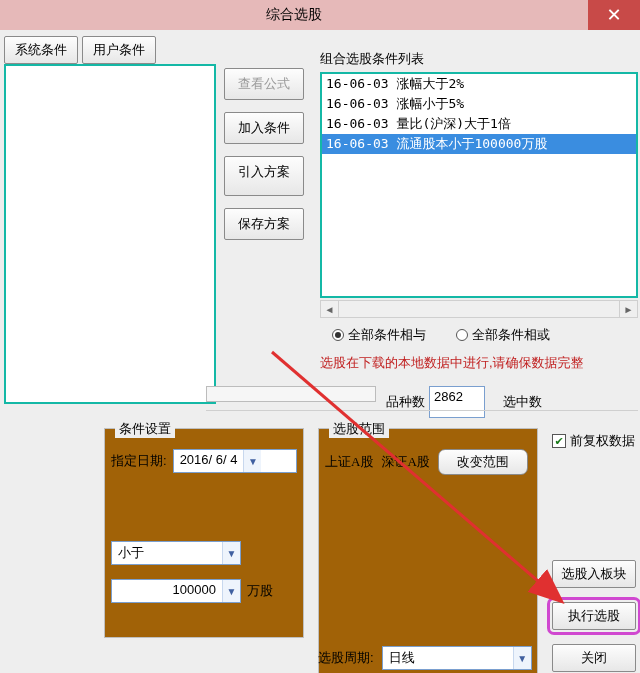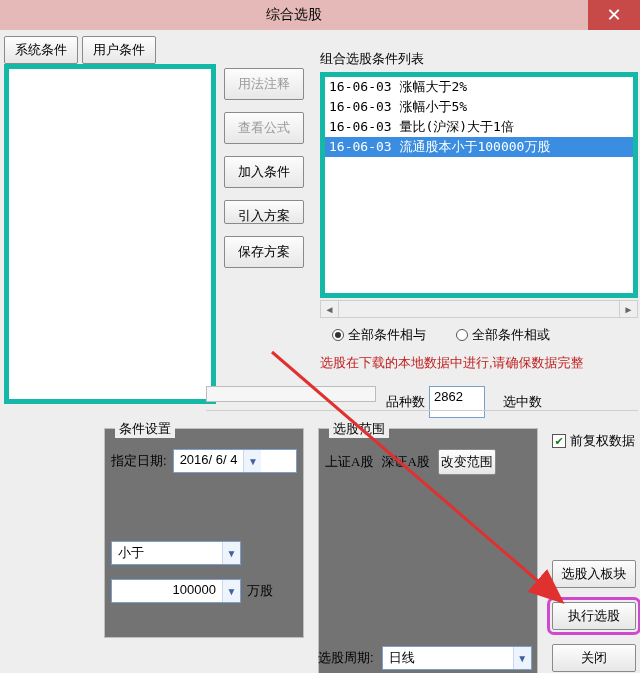--- a/index.html
+++ b/index.html
@@ -45,33 +45,33 @@
     font-size: 13px;
     cursor: pointer;
     text-align: center;
     user-select: none;
   }
   .btn.disabled { color: #9a9a9a; }
   .fieldset {
     border: 1px solid #bfbfbf;
     padding: 6px;
     position: relative;
-    background: #737373;
+    background: #a16207;
   }
   .fieldset .legend {
     position: absolute;
     top: -9px;
     left: 10px;
     background: #eeeeee;
     padding: 0 4px;
     font-size: 13px;
   }
   .listbox {
     background: #fff;
-    border: 5px solid #14b8a6;
+    border: 2px solid #14b8a6;
     overflow: auto;
   }
   .listbox .item {
     padding: 1px 4px;
     font-family: SimSun, monospace;
     font-size: 13px;
     white-space: nowrap;
   }
   .listbox .item.selected {
     background: #3a8de0;
@@ -169,24 +169,23 @@
 </div>
 
 <div style="position:absolute; left:4px; top:36px; display:flex; gap:4px;">
   <div class="btn" style="padding:4px 10px;">系统条件</div>
   <div class="btn" style="padding:4px 10px;">用户条件</div>
 </div>
 
 <div class="listbox" style="position:absolute; left:4px; top:64px; width:212px; height:340px;"></div>
 
 <div style="position:absolute; left:224px; top:68px; width:80px; display:flex; flex-direction:column; gap:12px;">
-  <div class="btn disabled" style="height:32px; line-height:24px;">用法注释</div>
   <div class="btn disabled" style="height:32px; line-height:24px;">查看公式</div>
   <div class="btn" style="height:32px; line-height:24px;">加入条件</div>
-  <div class="btn" style="height:24px; line-height:24px;">引入方案</div>
+  <div class="btn" style="height:40px; line-height:24px;">引入方案</div>
   <div class="btn" style="height:32px; line-height:24px;">保存方案</div>
 </div>
 
 <div style="position:absolute; left:320px; top:50px; right:2px;">
   <div style="margin-bottom:4px;">组合选股条件列表</div>
   <div class="listbox" id="cond-list" style="height:226px;">
       <div class="item">16-06-03 涨幅大于2%</div>
       <div class="item">16-06-03 涨幅小于5%</div>
       <div class="item">16-06-03 量比(沪深)大于1倍</div>
       <div class="item selected">16-06-03 流通股本小于100000万股</div>
@@ -246,21 +245,21 @@
     </div>
     <span>万股</span>
   </div>
 </div>
 
 <div class="fieldset" style="position:absolute; left:318px; top:428px; width:220px; height:255px;">
   <div class="legend">选股范围</div>
   <div style="margin-top:14px; display:flex; align-items:center; gap:8px; flex-wrap:nowrap;">
     <span style="white-space:nowrap; font-family:SimSun;">上证A股</span>
     <span style="white-space:nowrap; font-family:SimSun;">深证A股</span>
-    <div class="btn" style="padding:3px 2px;">改变范围</div>
+    <div class="btn" style="padding:3px 18px;border-radius:7px;">改变范围</div>
   </div>
 </div>
 
 <div style="position:absolute; left:552px; top:432px; display:flex; align-items:center;">
   <span class="checkbox fuqian-check">✔</span>
   <span>前复权数据</span>
 </div>
 
 <div style="position:absolute; left:552px; top:560px; display:flex; flex-direction:column; gap:14px; width:84px;">
   <div class="btn" style="height:28px; line-height:20px;">选股入板块</div>

